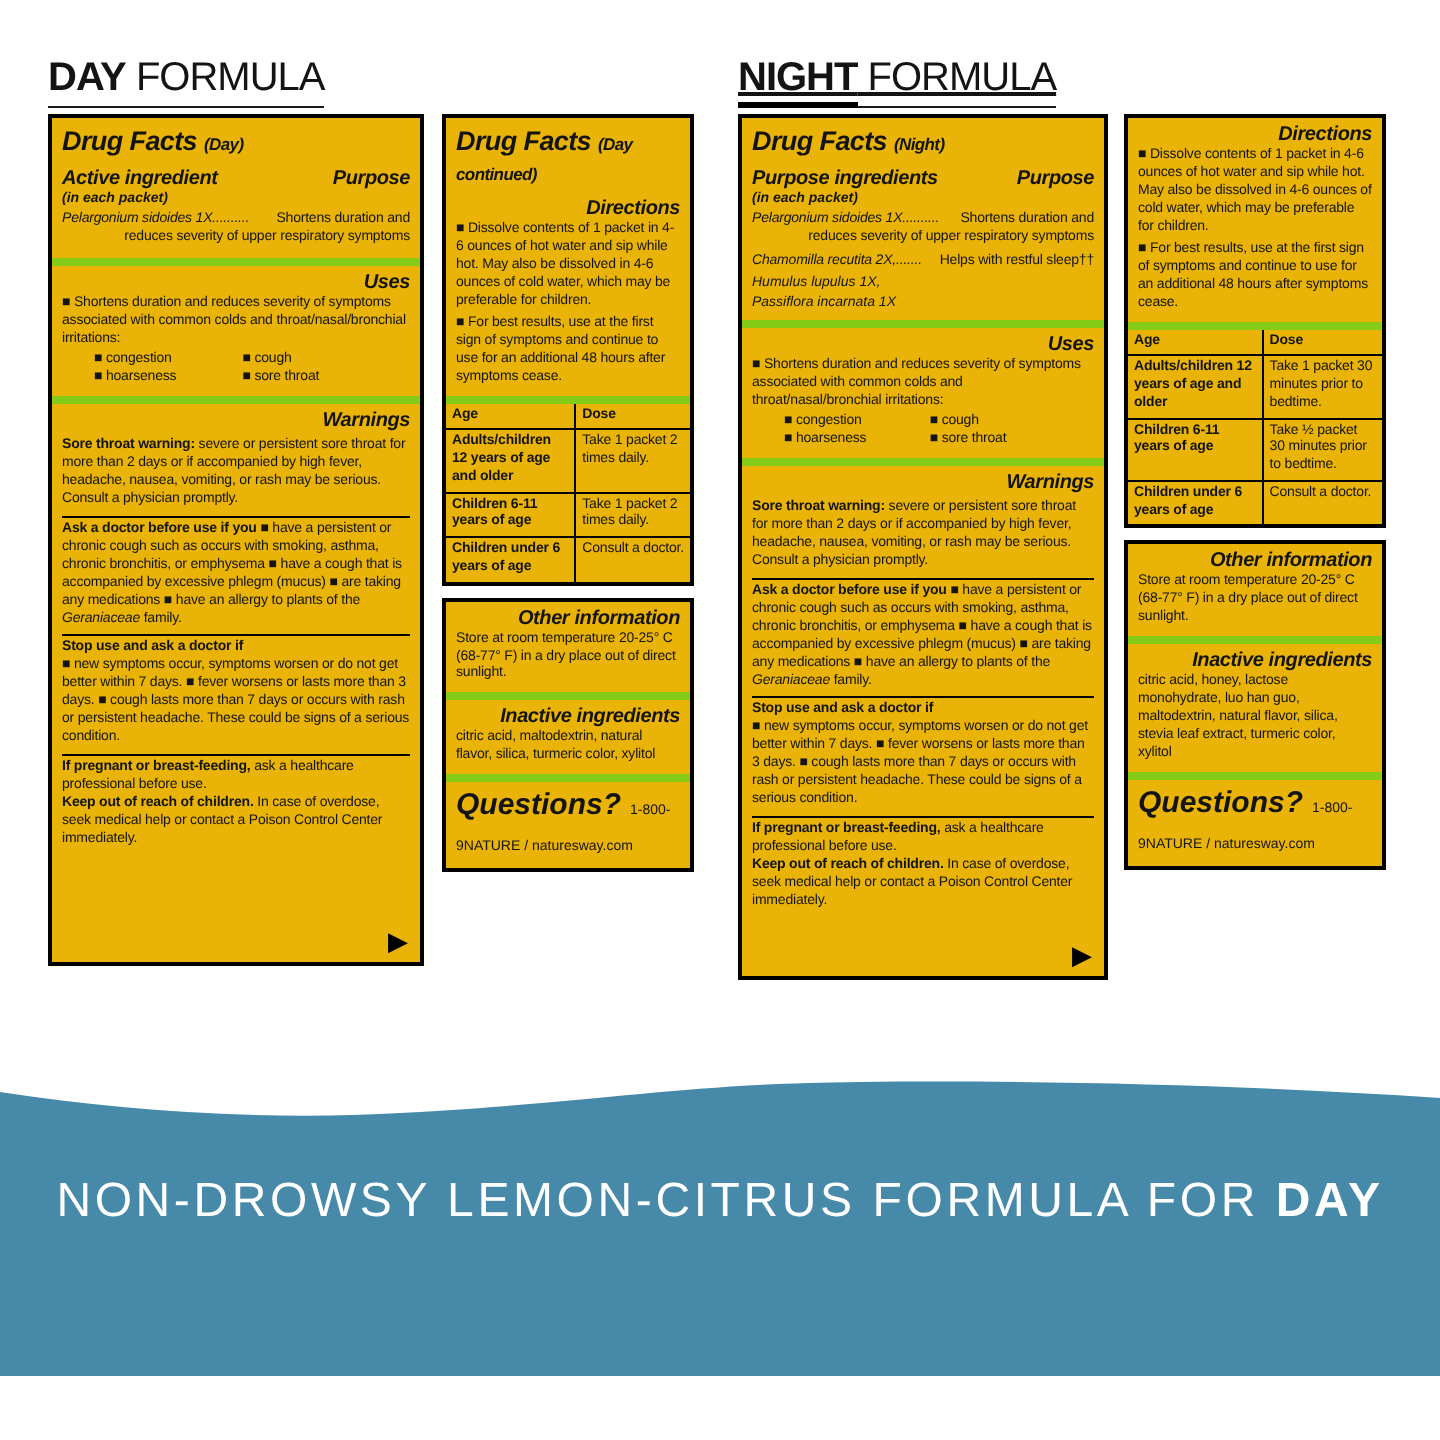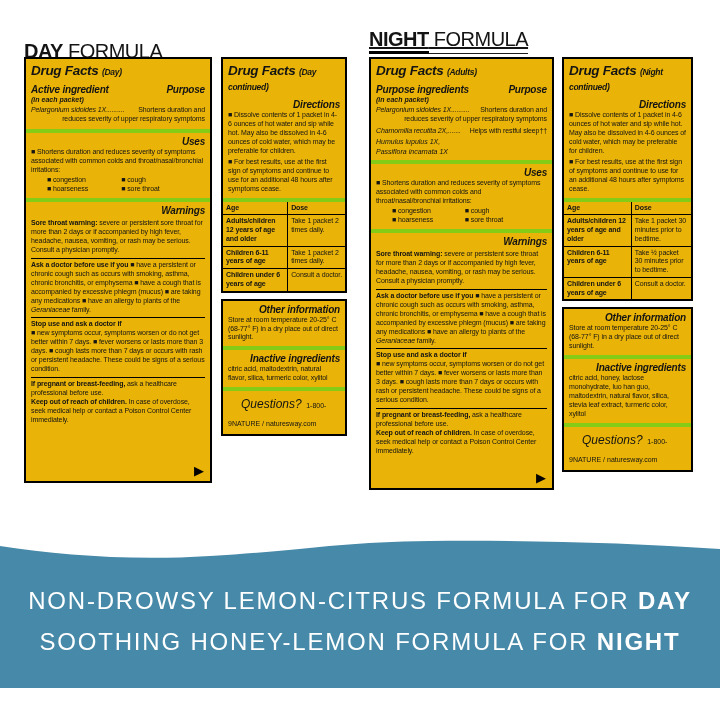--- a/index.html
+++ b/index.html
@@ -41,38 +41,38 @@
 
   
   .dose-table { width:100%; border-collapse:collapse; font-size:7px; line-height:1.25; letter-spacing:-0.1px; }
   .dose-table th, .dose-table td { text-align:left; vertical-align:top; padding:2px 3px; }
   .dose-table th { font-weight:bold; border-bottom:1.2px solid #000; }
   .dose-table td.age-c { font-weight:bold; }
   .dose-table .age-c { border-right:1.2px solid #000; width:53%; }
   .dose-table tr + tr td { border-top:1.2px solid #000; }
 
   
-  .q-h { font-size:12px; font-weight:normal; font-style:italic;margin-left:13px; }
+  .q-h { font-size:15px; font-weight:bold; font-style:italic; }
   .q-t { font-size:7px; }
 
   .panel-arrow { position:absolute; right:6px; bottom:4px; font-size:13px; line-height:1; color:#000; }
 
   .footnote { padding:4px 5px; font-size:7.2px; font-weight:bold; line-height:1.32; letter-spacing:-0.1px; }
 
   
   .banner-wrap { position:absolute; left:0; top:540px; width:720px; height:150px;text-decoration:underline; }
   .banner-wrap svg { position:absolute; inset:0; display:block; }
   .banner-text { position:absolute; left:0; top:40px; width:100%; text-align:center;
                  color:#fff; font-size:24px; letter-spacing:1.8px; line-height:41px; }
   .banner-text .b { font-weight:bold; }
 </style>
 </head>
 <body>
 
-<div class="formula-h day" style="left:24px; top:40px;">
+<div class="formula-h day" style="left:24px; top:28px;">
   <span class="fw-bold">DAY</span><span class="fw-rest"> FORMULA</span>
 </div>
 
 <div class="panel" style="left:24px; top:57px; width:188px;">
   <div class="box" style="min-height:426px; position:relative;">
     <div class="df-title">
       <span>Drug Facts</span>
       <span class="df-suffix">(Day)</span>
     </div>
     <div class="sec">
@@ -166,21 +166,21 @@
 </div>
 
 <div class="formula-h night" style="left:369px; top:28px;text-decoration:underline;">
   <span class="fw-bold">NIGHT</span><span class="fw-rest"> FORMULA</span>
 </div>
 
 <div class="panel" style="left:369px; top:57px; width:185px;">
   <div class="box" style="min-height:433px; position:relative;">
     <div class="df-title">
       <span>Drug Facts</span>
-      <span class="df-suffix">(Adults)</span>
+      <span class="df-suffix">(Night)</span>
     </div>
     <div class="sec">
       <div class="ai-head">
         <span class="sec-h">Purpose ingredients</span>
         <span class="sec-h">Purpose</span>
       </div>
       <div class="packet-note">(in each packet)</div>
       <div class="ing-row">
         <span class="ing-name">Pelargonium sidoides 1X..........</span>
         <span>Shortens duration and reduces severity of upper respiratory symptoms</span>
@@ -218,24 +218,20 @@
         <div><span class="lead">If pregnant or breast-feeding,</span><span> ask a healthcare professional before use.</span></div>
         <div><span class="lead">Keep out of reach of children.</span><span> In case of overdose, seek medical help or contact a Poison Control Center immediately.</span></div>
       </div>
     </div>
     <div class="panel-arrow">▶</div>
   </div>
 </div>
 
 <div class="panel" style="left:562px; top:57px; width:131px;">
   <div class="box">
-    <div class="df-title">
-      <span>Drug Facts</span>
-      <span class="df-suffix">(Night continued)</span>
-    </div>
     <div class="sec">
       <div class="sec-h">Directions</div>
       <div class="body-txt" style="margin-bottom:2px;">■ Dissolve contents of 1 packet in 4-6 ounces of hot water and sip while hot. May also be dissolved in 4-6 ounces of cold water, which may be preferable for children.</div>
       <div class="body-txt">■ For best results, use at the first sign of symptoms and continue to use for an additional 48 hours after symptoms cease.</div>
     </div>
     <table class="dose-table">
       <tbody>
           <tr>
         <th class="age-c">Age</th>
         <th>Dose</th>
@@ -270,15 +266,14 @@
     </div>
   </div>
 </div>
 
 <div class="banner-wrap">
   <svg width="720" height="150" viewBox="0 0 720 150">
     <path d="M0,6 C60,15 130,21 210,16 C310,10 340,2 430,1 C530,0 630,3 720,9 L720,148 L0,148 Z" fill="#4689A8"></path>
   </svg>
   <div class="banner-text">
     <div><span>NON-DROWSY LEMON-CITRUS FORMULA FOR </span><span class="b">DAY</span></div>
-    <div><span>SOOTHING HONEY-LEMON FORMULA FOR </span><span class="b">NIGHT</span></div>
   </div>
 </div>
 
 </body></html>

